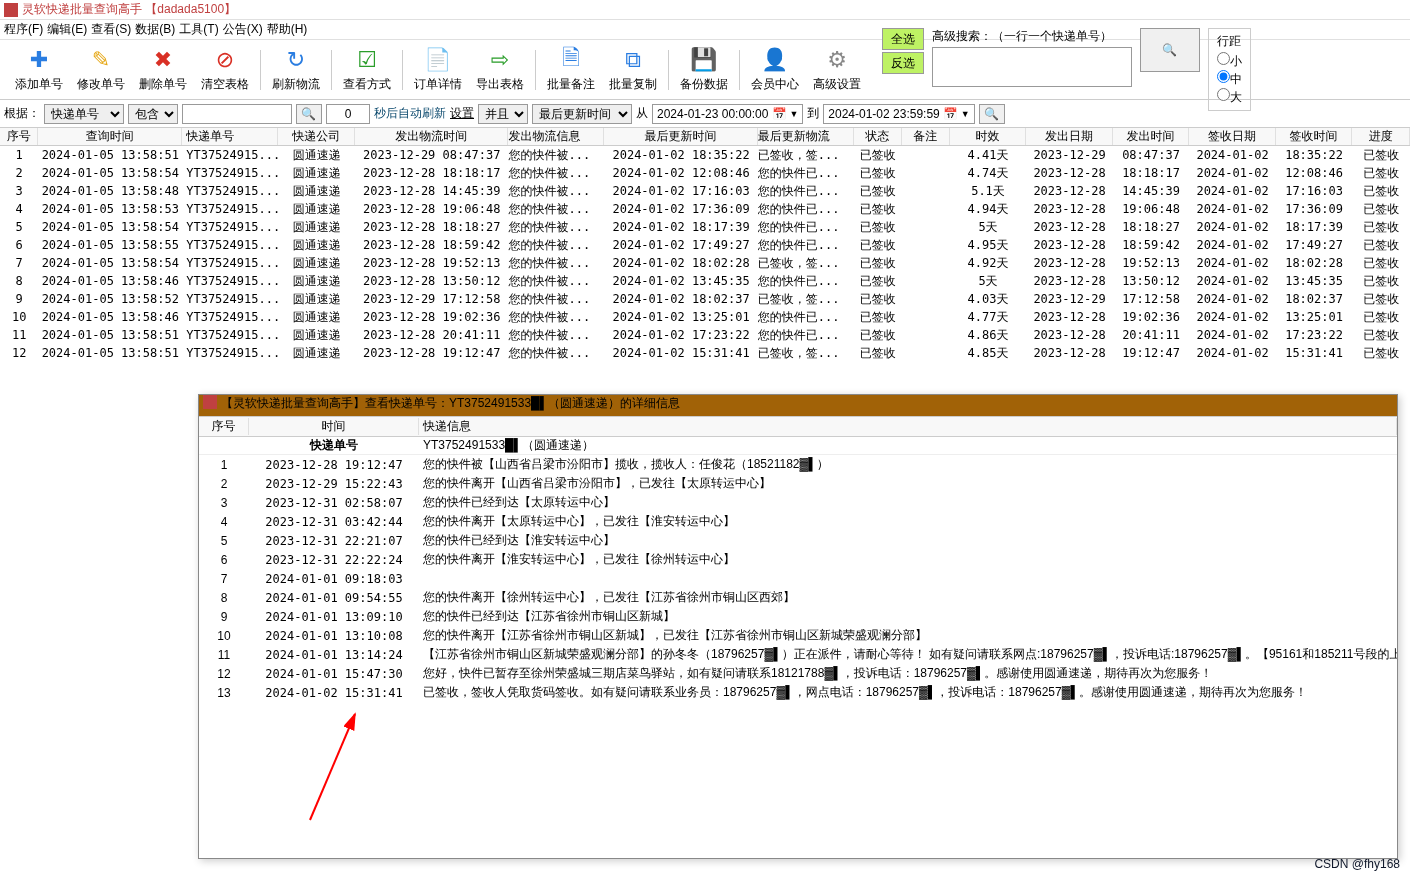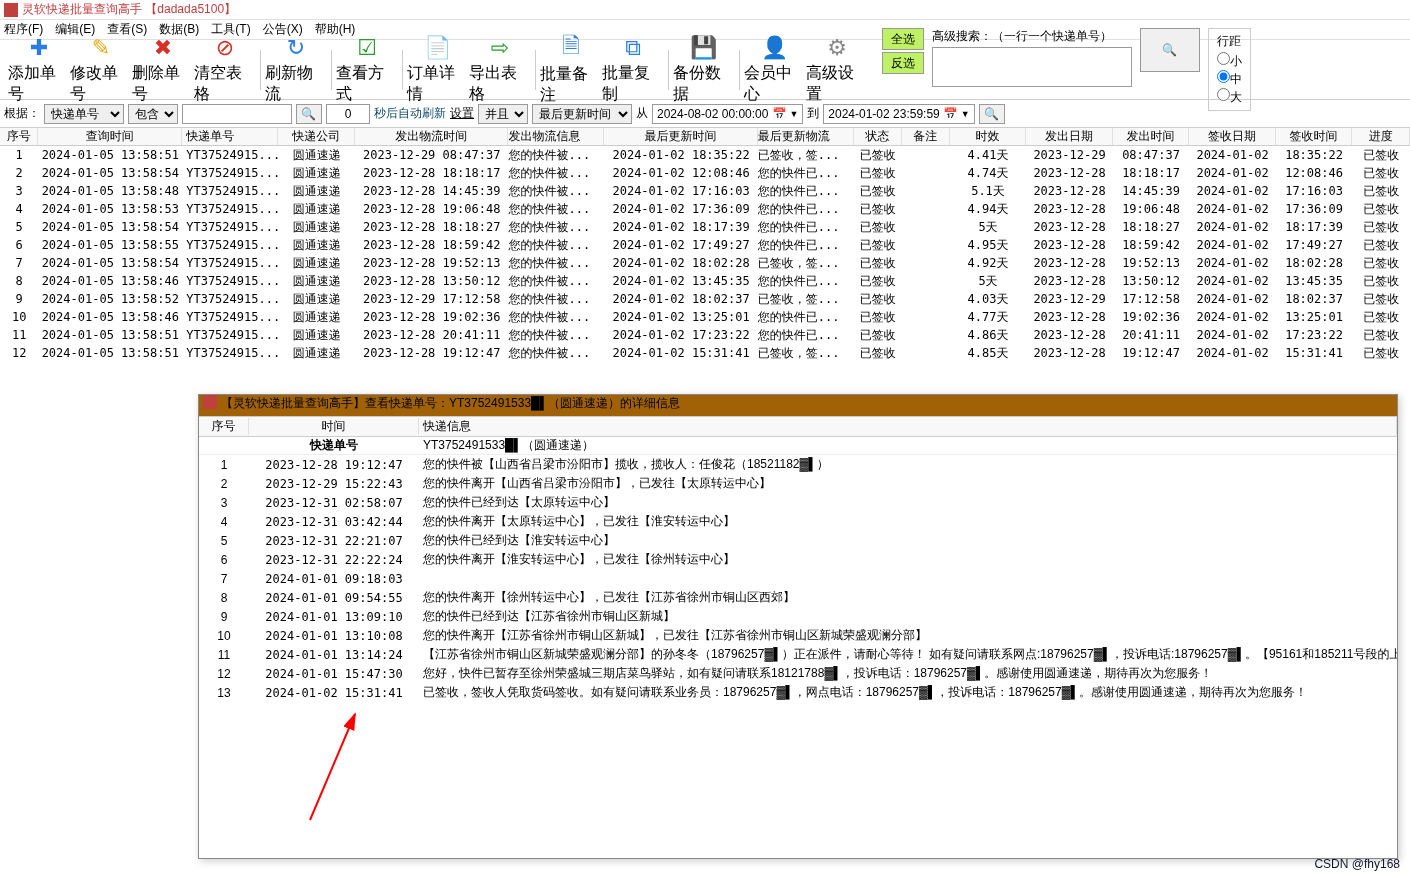--- a/index.html
+++ b/index.html
@@ -1,24 +1,24 @@
 <!DOCTYPE html>
 <html><head>
 <meta charset="utf-8">
 <style>
 * { margin: 0; padding: 0; box-sizing: border-box; font-family: "Microsoft YaHei", "SimSun", sans-serif; font-size: 12px; }
 body { background: #fff; width: 1410px; height: 875px; overflow: hidden; }
 .titlebar { height: 20px; background: #fff; border-bottom: 1px solid #e0e0e0; display: flex; align-items: center; padding-left: 4px; color: #c04040; }
 .titlebar .icon { width: 14px; height: 14px; background: #c04040; margin-right: 4px; }
-.menubar { height: 20px; display: flex; align-items: center; padding-left: 4px; gap: 12px; border-bottom: 1px solid #e0e0e0; }
+.menubar { height: 20px; display: flex; align-items: center; padding-left: 4px; gap: 4px; border-bottom: 1px solid #e0e0e0; }
 .menubar span { cursor: pointer; }
 .toolbar { height: 60px; display: flex; align-items: center; padding: 4px 8px; gap: 2px; border-bottom: 1px solid #ccc; }
 .tb-btn { display: flex; flex-direction: column; align-items: center; justify-content: center; width: 62px; height: 54px; cursor: pointer; }
 .tb-btn .ico { width: 28px; height: 28px; display: flex; align-items: center; justify-content: center; font-size: 22px; }
-.tb-btn .lbl { font-size: 16px; margin-top: 2px; }
+.tb-btn .lbl { font-size: 12px; margin-top: 2px; }
 .tb-sep { width: 1px; height: 40px; background: #ccc; margin: 0 4px; }
 .tb-right { margin-left: 12px; display: flex; align-items: flex-start; gap: 8px; flex: 1; }
 .sel-btns { display: flex; flex-direction: column; gap: 2px; }
 .sel-btns button { width: 42px; height: 22px; border: 1px solid #999; background: #bef264; cursor: pointer; font-size: 12px; }
 .adv-search { display: flex; flex-direction: column; gap: 2px; }
 .adv-search textarea { width: 200px; height: 40px; border: 1px solid #999; resize: none; font-size: 12px; padding: 2px; }
 .big-search-btn { width: 60px; height: 44px; border: 1px solid #999; background: #f0f0f0; cursor: pointer; display: flex; align-items: center; justify-content: center; color: #888; font-size: 16px; }
 .radio-group { border: 1px solid #ccc; padding: 4px 8px; }
 .radio-group .legend { font-size: 12px; margin-bottom: 2px; }
 .radio-group label { display: block; font-size: 12px; }
@@ -179,21 +179,21 @@
   <select style="width:50px;"><option>包含</option></select>
   <input type="text" style="width: 110px;" value="">
   <button class="icon"><span>🔍</span></button>
   <span class="count-box">0</span>
   <span class="greytext">秒后自动刷新</span>
   <span style="text-decoration:underline;cursor:pointer;">设置</span>
   <select style="width:50px;"><option>并且</option></select>
   <select style="width:100px;"><option>最后更新时间</option></select>
   <span>从</span>
   <span class="dt">
-      <span>2024-08-02 00:00:00</span>
+      <span>2024-01-23 00:00:00</span>
       <span class="cal">📅</span>
       <span class="dd">▼</span>
     </span>
   <span>到</span>
   <span class="dt">
       <span>2024-01-02 23:59:59</span>
       <span class="cal">📅</span>
       <span class="dd">▼</span>
     </span>
   <button class="icon"><span>🔍</span></button>

